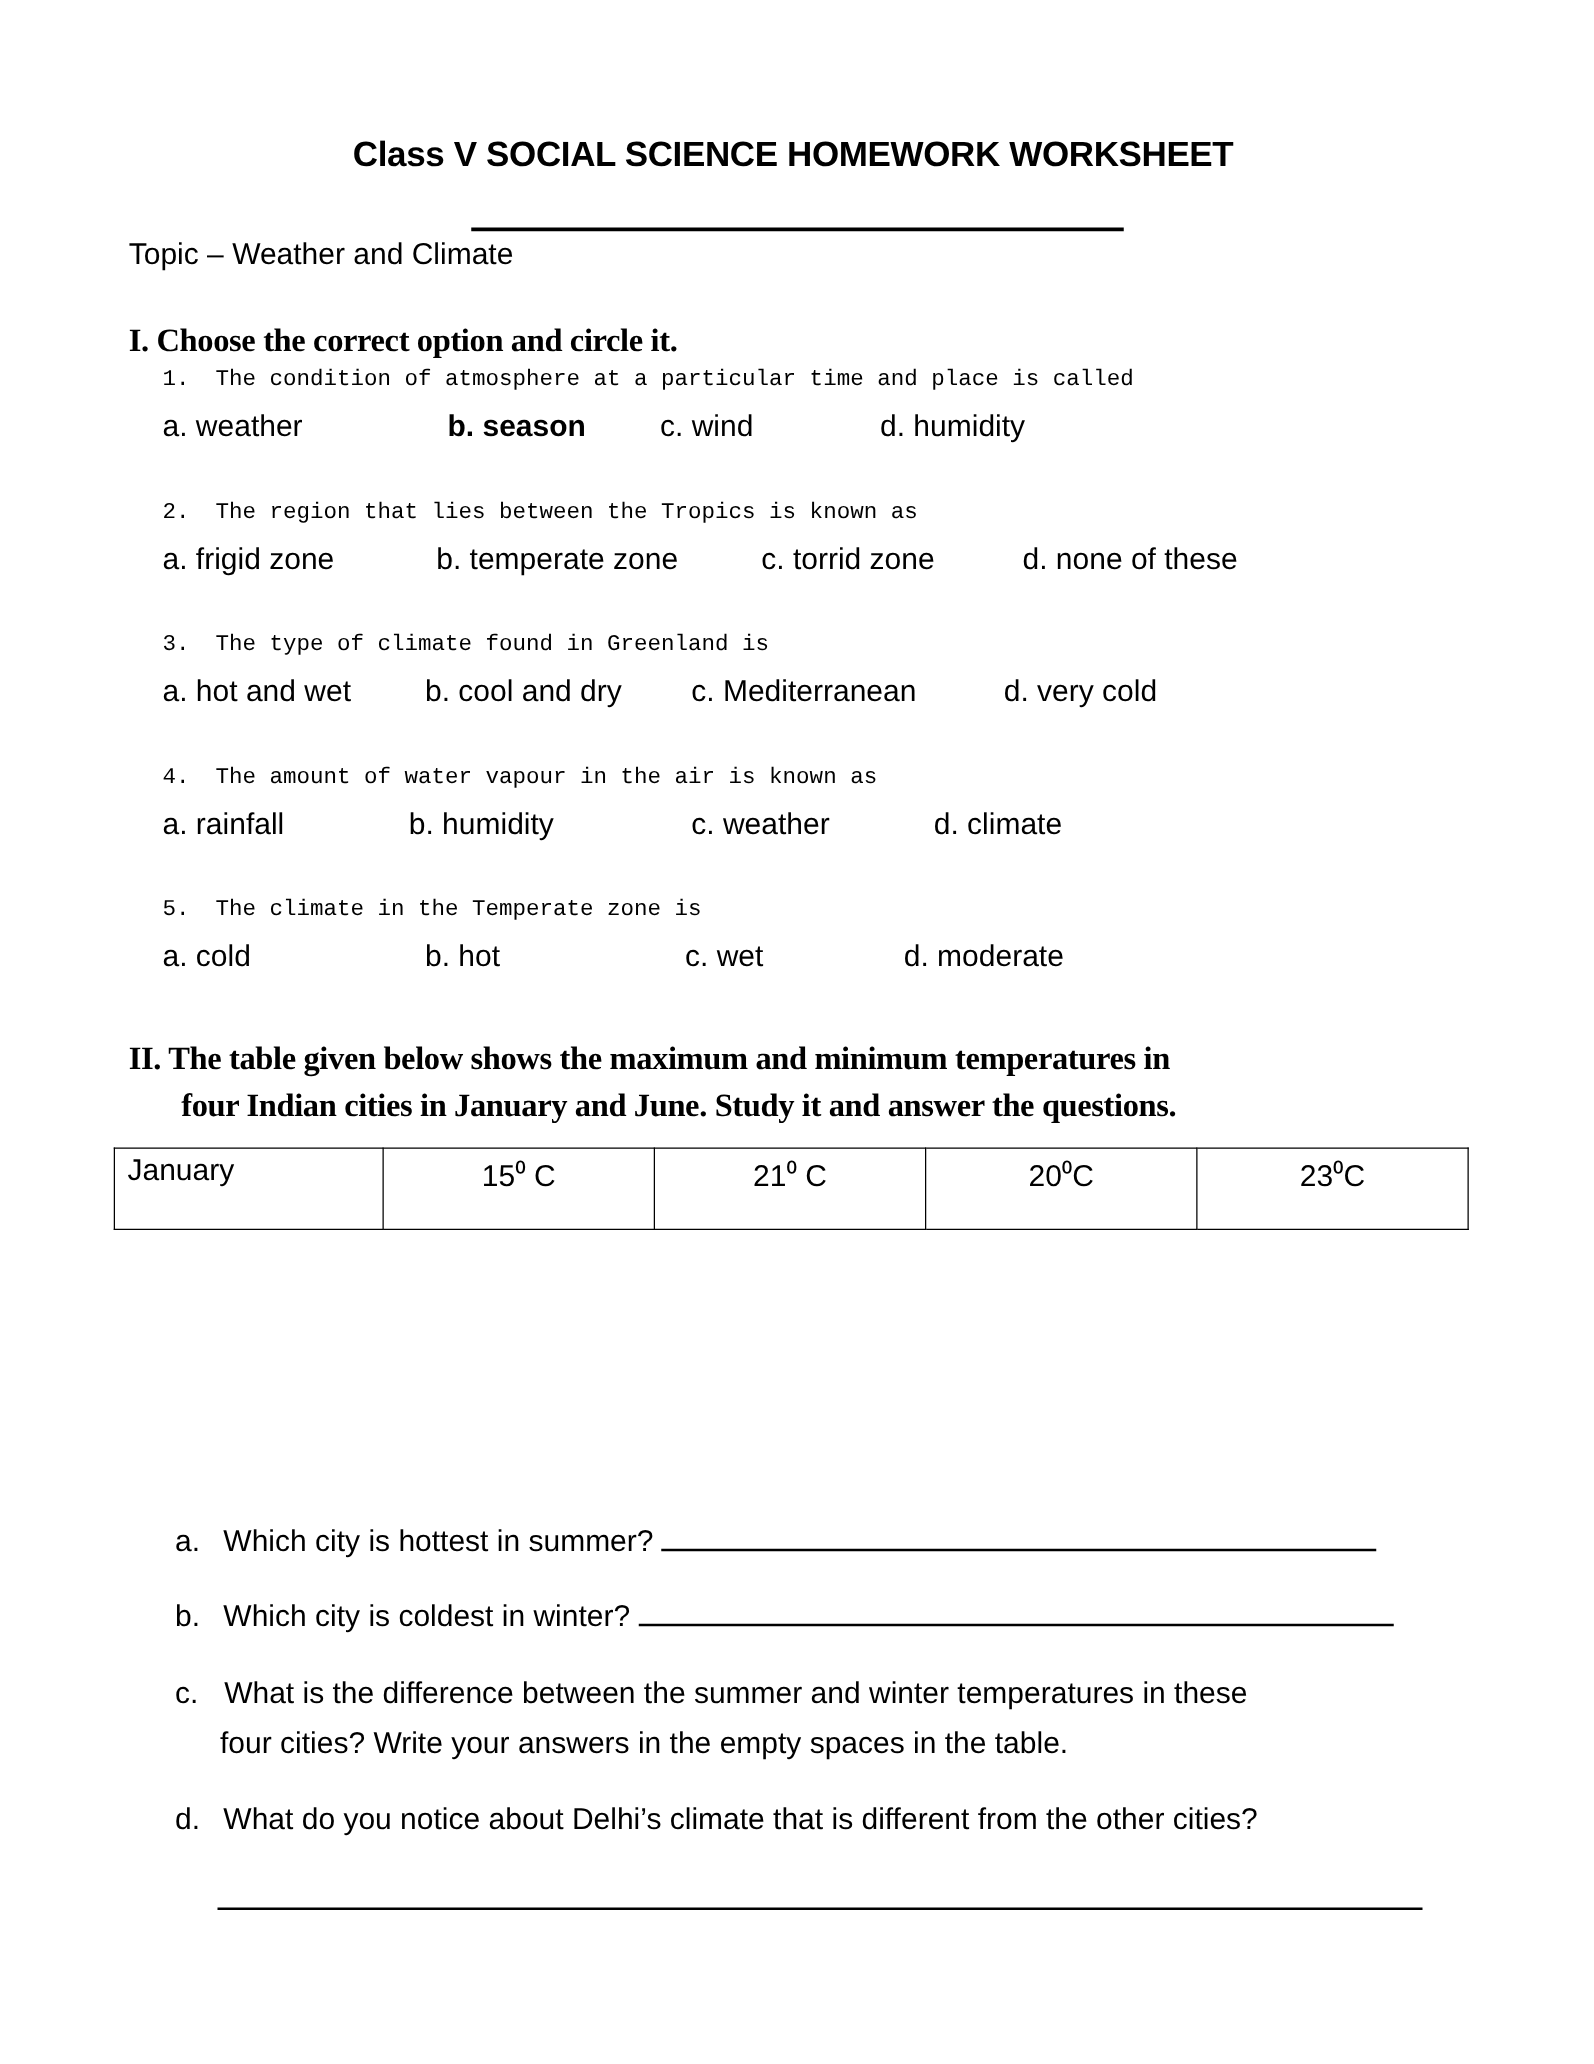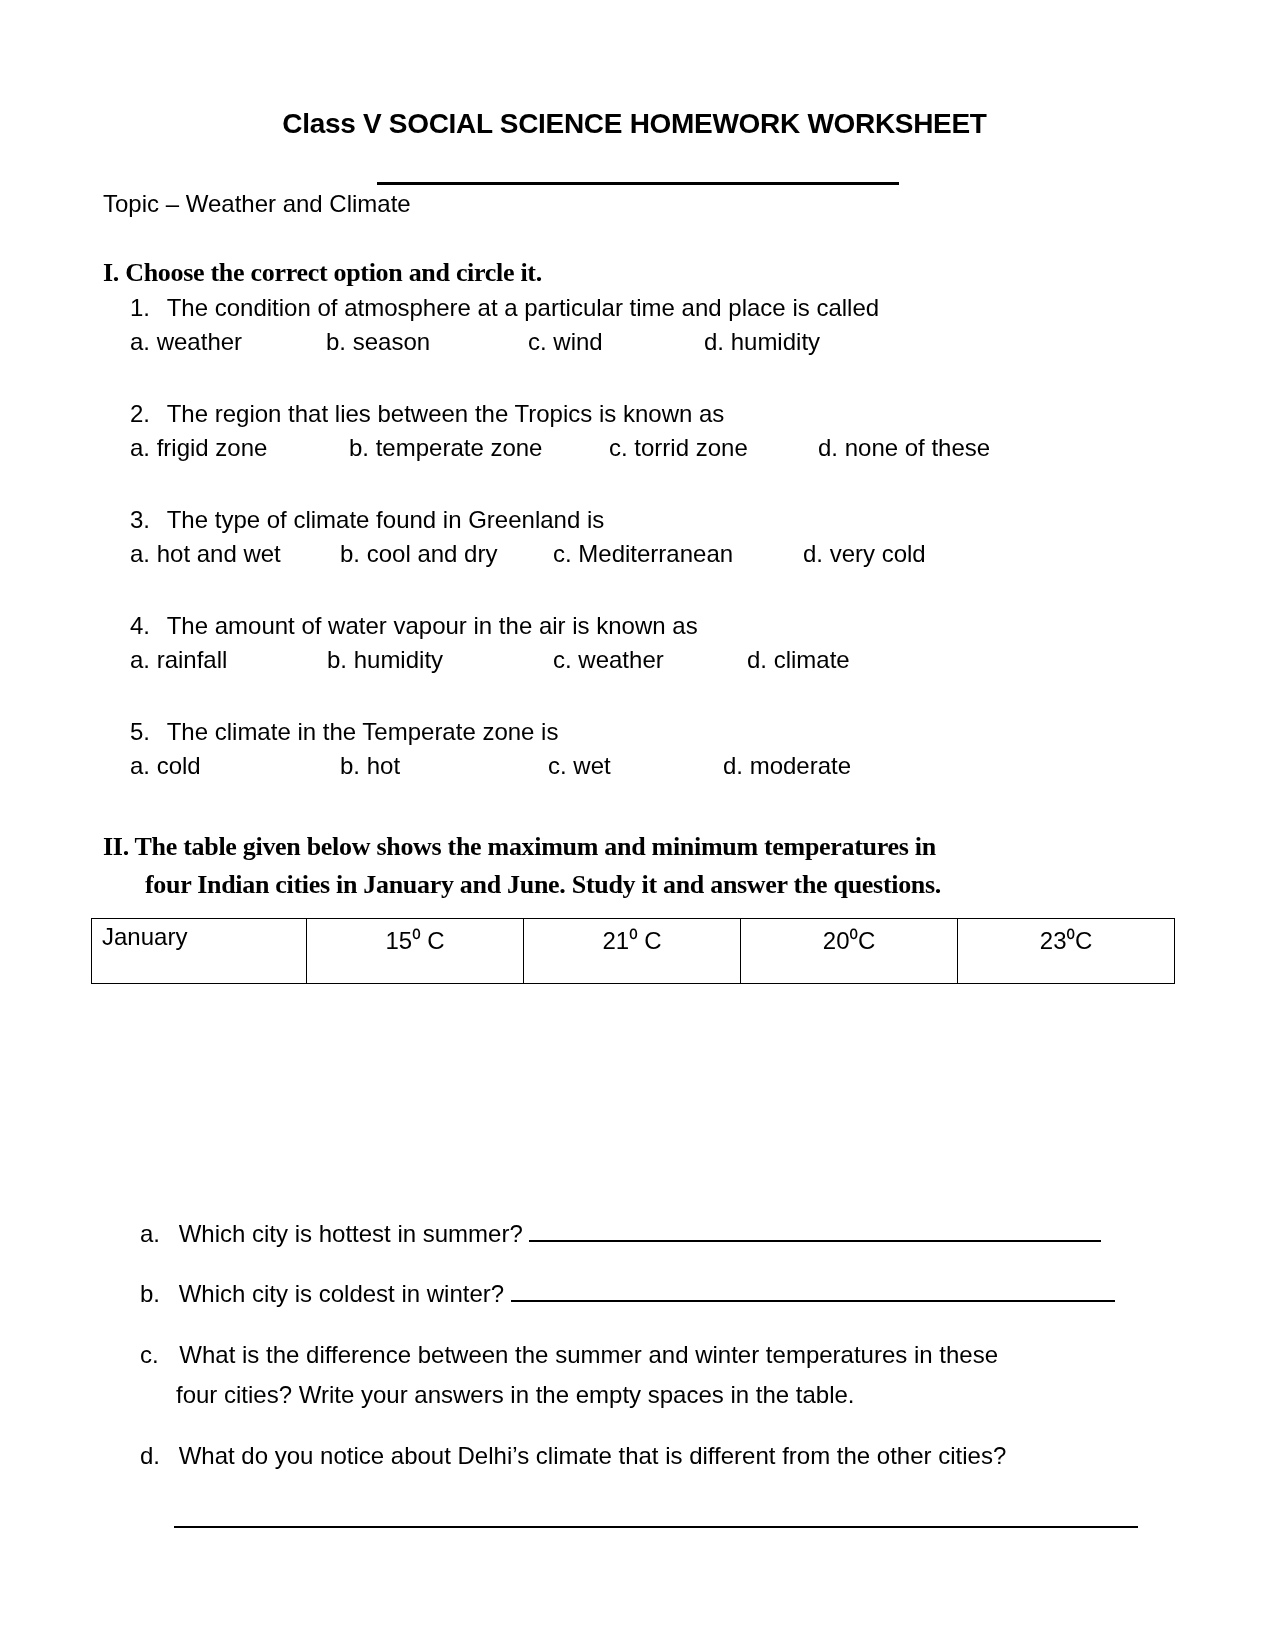--- a/index.html
+++ b/index.html
@@ -12,21 +12,21 @@
       left: 0; width: 1275px; top: 108px; text-align: center;
       font-size: 28px; font-weight: bold; text-decoration: underline;
       letter-spacing: -0.3px;
     }
     .title span { display: inline-block; transform: translateX(-3px); }
     .title-rule {
       left: 377px; top: 182px; width: 522px; height: 3px; background: #000;
     }
     .topic { left: 103px; top: 190px; font-size: 24px; }
     .sec-head { font-size: 26px; font-weight: bold; letter-spacing: -0.3px; font-family: Liberation Serif, serif; }
-    .q { font-size: 24px; }
+    .q { font-size: 18px; font-family: Liberation Mono, monospace; }
     .opt { font-size: 24px; }
     table.temps {
       position: absolute; left: 91px; top: 918px; width: 1083px;
       border-collapse: collapse; table-layout: fixed;
     }
     table.temps td {
       border: 1.5px solid #000; height: 60px; vertical-align: top;
       padding: 4px 10px 0 10px; font-size: 24px;
     }
     table.temps td.hdr { font-weight: bold; text-align: center; }
@@ -42,21 +42,21 @@
 <div class="abs title-rule"></div>
 <div class="abs topic">Topic – Weather and Climate</div>
 
 <div class="abs sec-head" style="left:103px; top:258px;">I.  Choose the correct option and circle it.</div>
 
 <div class="abs q" style="left:130px; top:294px;">
   <span>1.</span>
   <span style="margin-left:10px;">The condition of atmosphere at a particular time and place is called</span>
 </div>
 <div class="abs opt" style="left:130px; top:328px;">a.  weather</div>
-<div class="abs opt" style="left:326px; top:328px;">b. season</div>
+<div class="abs opt" style="left:358px; top:328px;font-weight:bold;">b. season</div>
 <div class="abs opt" style="left:528px; top:328px;">c. wind</div>
 <div class="abs opt" style="left:704px; top:328px;">d. humidity</div>
 
 <div class="abs q" style="left:130px; top:400px;">
   <span>2.</span>
   <span style="margin-left:10px;">The region that lies between the Tropics is known as</span>
 </div>
 <div class="abs opt" style="left:130px; top:434px;">a.  frigid zone</div>
 <div class="abs opt" style="left:349px; top:434px;">b. temperate zone</div>
 <div class="abs opt" style="left:609px; top:434px;">c. torrid zone</div>

